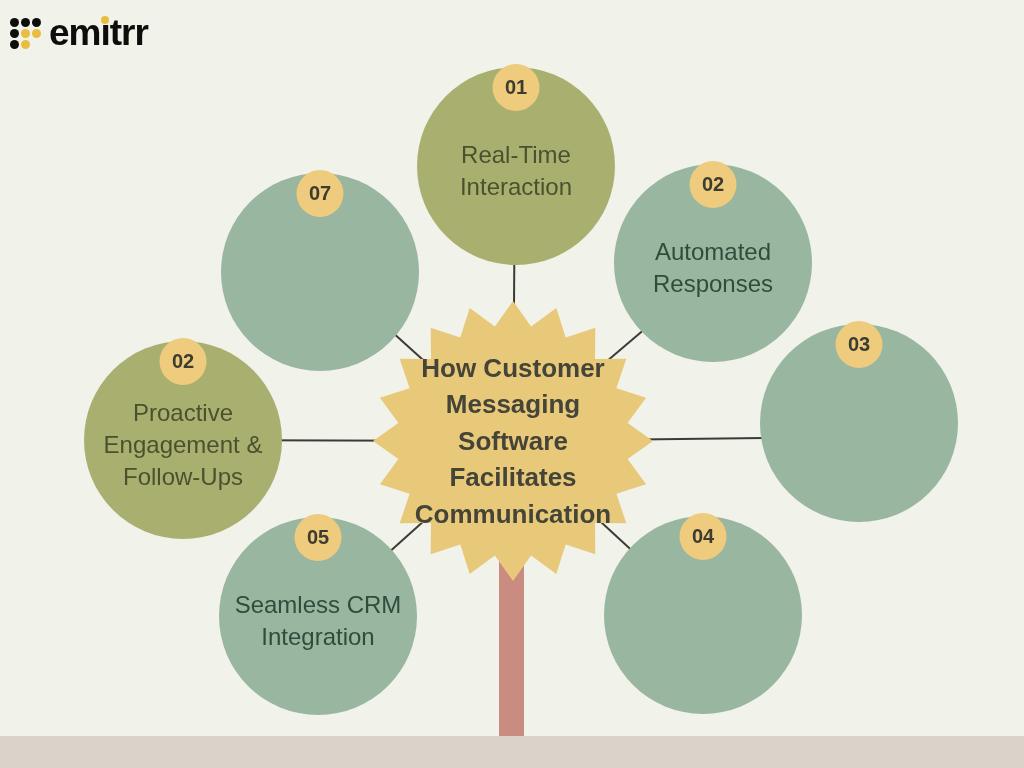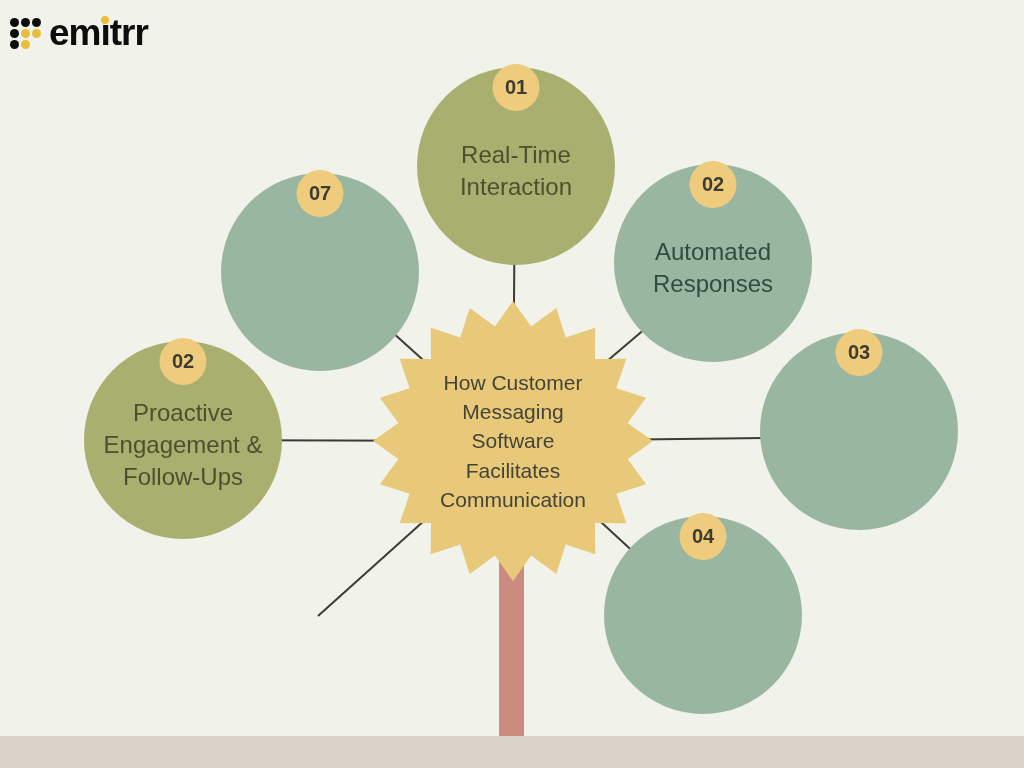--- a/index.html
+++ b/index.html
@@ -27,31 +27,31 @@
   .olive{background:#a9b06f;color:#4b512f;}
   .sage{background:#99b6a0;color:#2f4c3c;}
   .badge{
     position:absolute;top:-3px;left:50%;transform:translateX(-50%);
     width:47px;height:47px;border-radius:50%;background:#eecb7d;
     display:flex;align-items:center;justify-content:center;
     font-size:20px;font-weight:bold;color:#3c3c31;
   }
   .n1{left:417px;top:67px;}
   .n2{left:614px;top:164px;}
-  .n3{left:760px;top:332px;}
+  .n3{left:760px;top:324px;}
   .n4{left:604px;top:516px;}
   .n5{left:219px;top:517px;}
   .n6{left:84px;top:341px;}
   .n7{left:221px;top:173px;}
 
   
   .center-title{
     position:absolute;left:383px;top:331px;width:260px;height:220px;
     display:flex;align-items:center;justify-content:center;text-align:center;
-    font-size:21px;font-weight:normal;color:#454438;line-height:1.4;
+    font-size:26px;font-weight:bold;color:#454438;line-height:1.4;
     z-index:3;
   }
 
   
   .logo{position:absolute;left:10px;top:12px;display:flex;align-items:center;gap:8px;z-index:4;}
   .logo-icon{display:grid;grid-template-columns:repeat(3,9px);grid-auto-rows:9px;gap:2px;}
   .d{border-radius:50%;}
   .d.b{background:#0d0d0d;}
   .d.y{background:#e9be3e;}
   .d.n{background:transparent;}
@@ -89,20 +89,24 @@
   </div>
 
   <div class="node sage n3">
     <div class="badge">03</div>
   </div>
 
   <div class="node sage n4">
     <div class="badge">04</div>
   </div>
 
+  <div class="node sage n5">
+    <div class="badge">05</div>
+    <div class="label">Seamless CRM<br>Integration</div>
+  </div>
 
   <div class="node olive n6">
     <div class="badge">02</div>
     <div class="label">Proactive<br>Engagement &amp;<br>Follow-Ups</div>
   </div>
 
   <div class="node sage n7">
     <div class="badge">07</div>
   </div>
 

